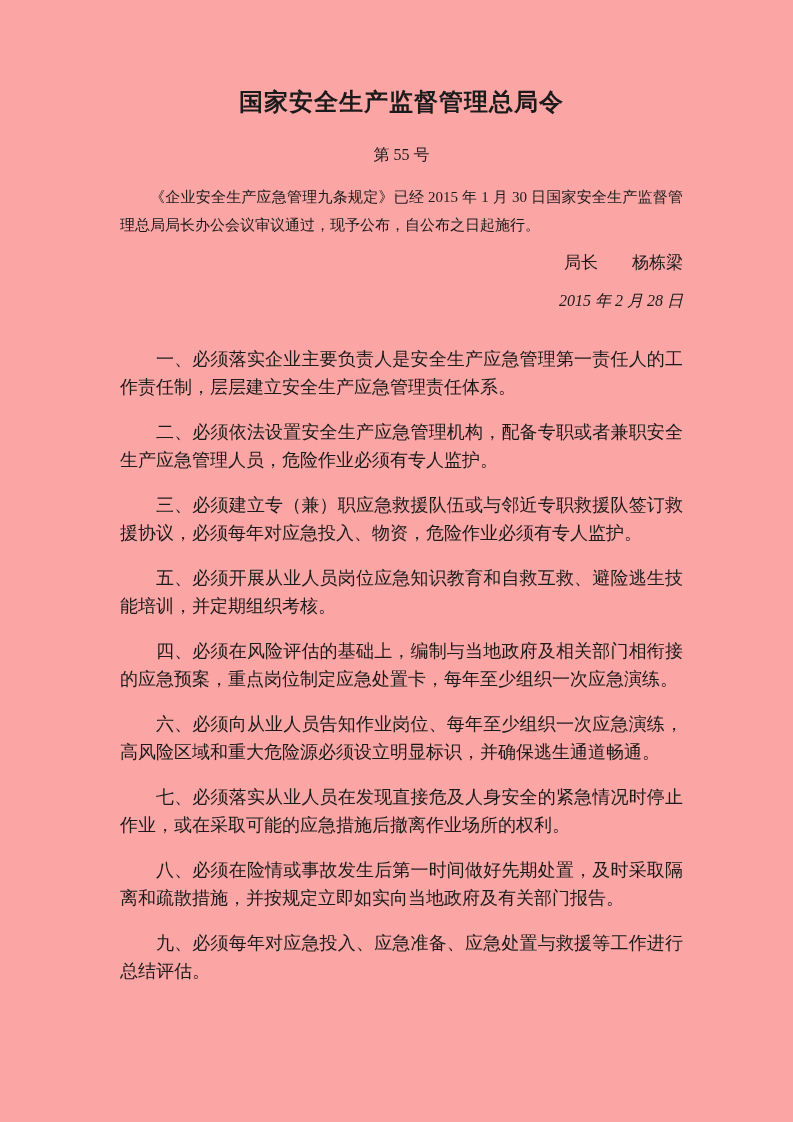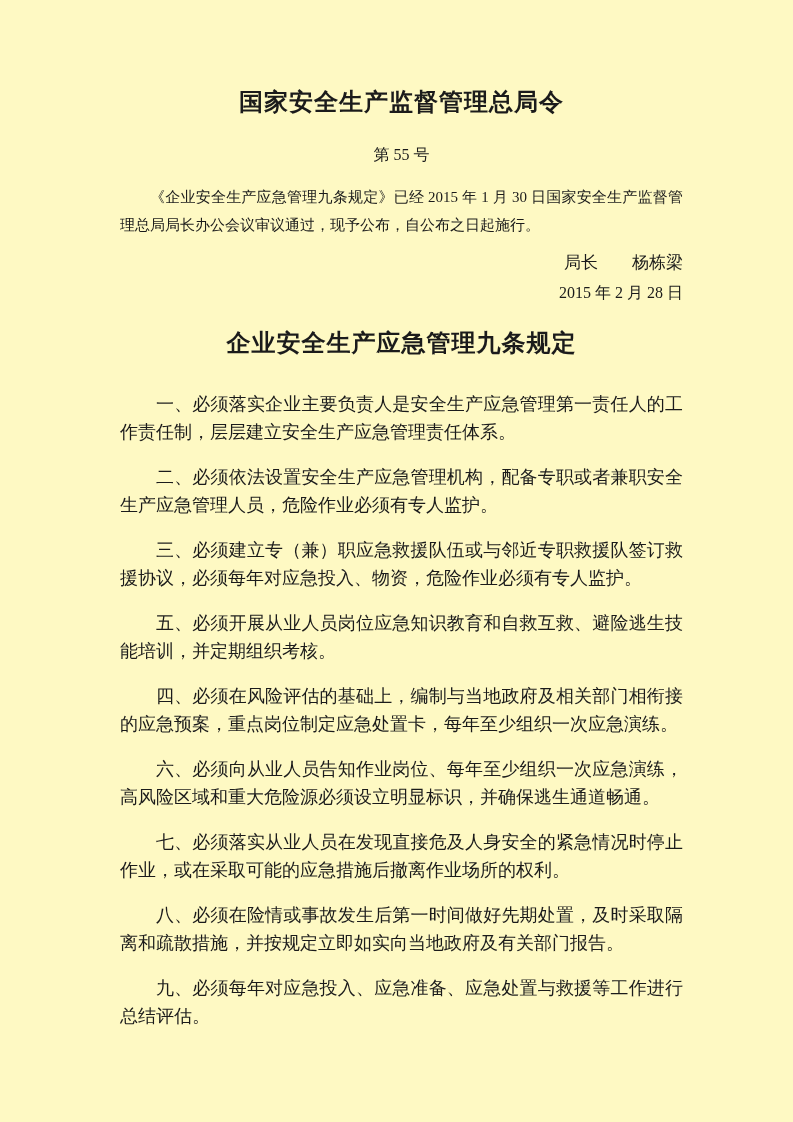--- a/index.html
+++ b/index.html
@@ -4,21 +4,21 @@
 <style>
   html, body {
     margin: 0;
     padding: 0;
     background: #ffffff;
   }
   .page {
     position: relative;
     width: 793px;
     height: 1122px;
-    background: #fef9c3;
+    background: #fca5a5;
     overflow: hidden;
     font-family: "Liberation Serif", "DejaVu Serif", serif;
     color: #1b1b1b;
   }
   .content {
     padding: 86px 110px 0 120px;
   }
   .doc-title {
     margin: 0;
     font-size: 24px;
@@ -45,24 +45,25 @@
     margin: 10px 0 0 0;
     font-size: 17px;
     line-height: 28px;
     text-align: right;
   }
   .sign-gap {
     display: inline-block;
     width: 2em;
   }
   .date-line {
-    margin: 2px 0 0 0;
+    margin: 10px 0 0 0;
     font-size: 16px;
     line-height: 28px;
     text-align: right;
+    font-style: italic;
   }
   .section-title {
     margin: 20px 0 0 0;
     font-size: 24px;
     line-height: 33px;
     font-weight: 700;
     text-align: center;
     letter-spacing: 1px;
   }
   .items p {
@@ -85,21 +86,20 @@
     <h1 class="doc-title">国家安全生产监督管理总局令</h1>
 
     <p class="order-no">第 55 号</p>
 
     <p class="intro">《企业安全生产应急管理九条规定》已经 2015 年 1 月 30 日国家安全生产监督管理总局局长办公会议审议通过，现予公布，自公布之日起施行。</p>
 
     <p class="sign-line"><span>局长</span><span class="sign-gap"></span><span>杨栋梁</span></p>
 
     <p class="date-line">2015 年 2 月 28 日</p>
 
-    <h2 class="section-title">企业安全生产应急管理九条规定</h2>
 
     <div class="items">
       <p>一、必须落实企业主要负责人是安全生产应急管理第一责任人的工作责任制，层层建立安全生产应急管理责任体系。</p>
       <p>二、必须依法设置安全生产应急管理机构，配备专职或者兼职安全生产应急管理人员，危险作业必须有专人监护。</p>
       <p>三、必须建立专（兼）职应急救援队伍或与邻近专职救援队签订救援协议，必须每年对应急投入、物资，危险作业必须有专人监护。</p>
       <p>五、必须开展从业人员岗位应急知识教育和自救互救、避险逃生技能培训，并定期组织考核。</p>
       <p>四、必须在风险评估的基础上，编制与当地政府及相关部门相衔接的应急预案，重点岗位制定应急处置卡，每年至少组织一次应急演练。</p>
       <p>六、必须向从业人员告知作业岗位、每年至少组织一次应急演练，高风险区域和重大危险源必须设立明显标识，并确保逃生通道畅通。</p>
       <p>七、必须落实从业人员在发现直接危及人身安全的紧急情况时停止作业，或在采取可能的应急措施后撤离作业场所的权利。</p>
       <p>八、必须在险情或事故发生后第一时间做好先期处置，及时采取隔离和疏散措施，并按规定立即如实向当地政府及有关部门报告。</p>

